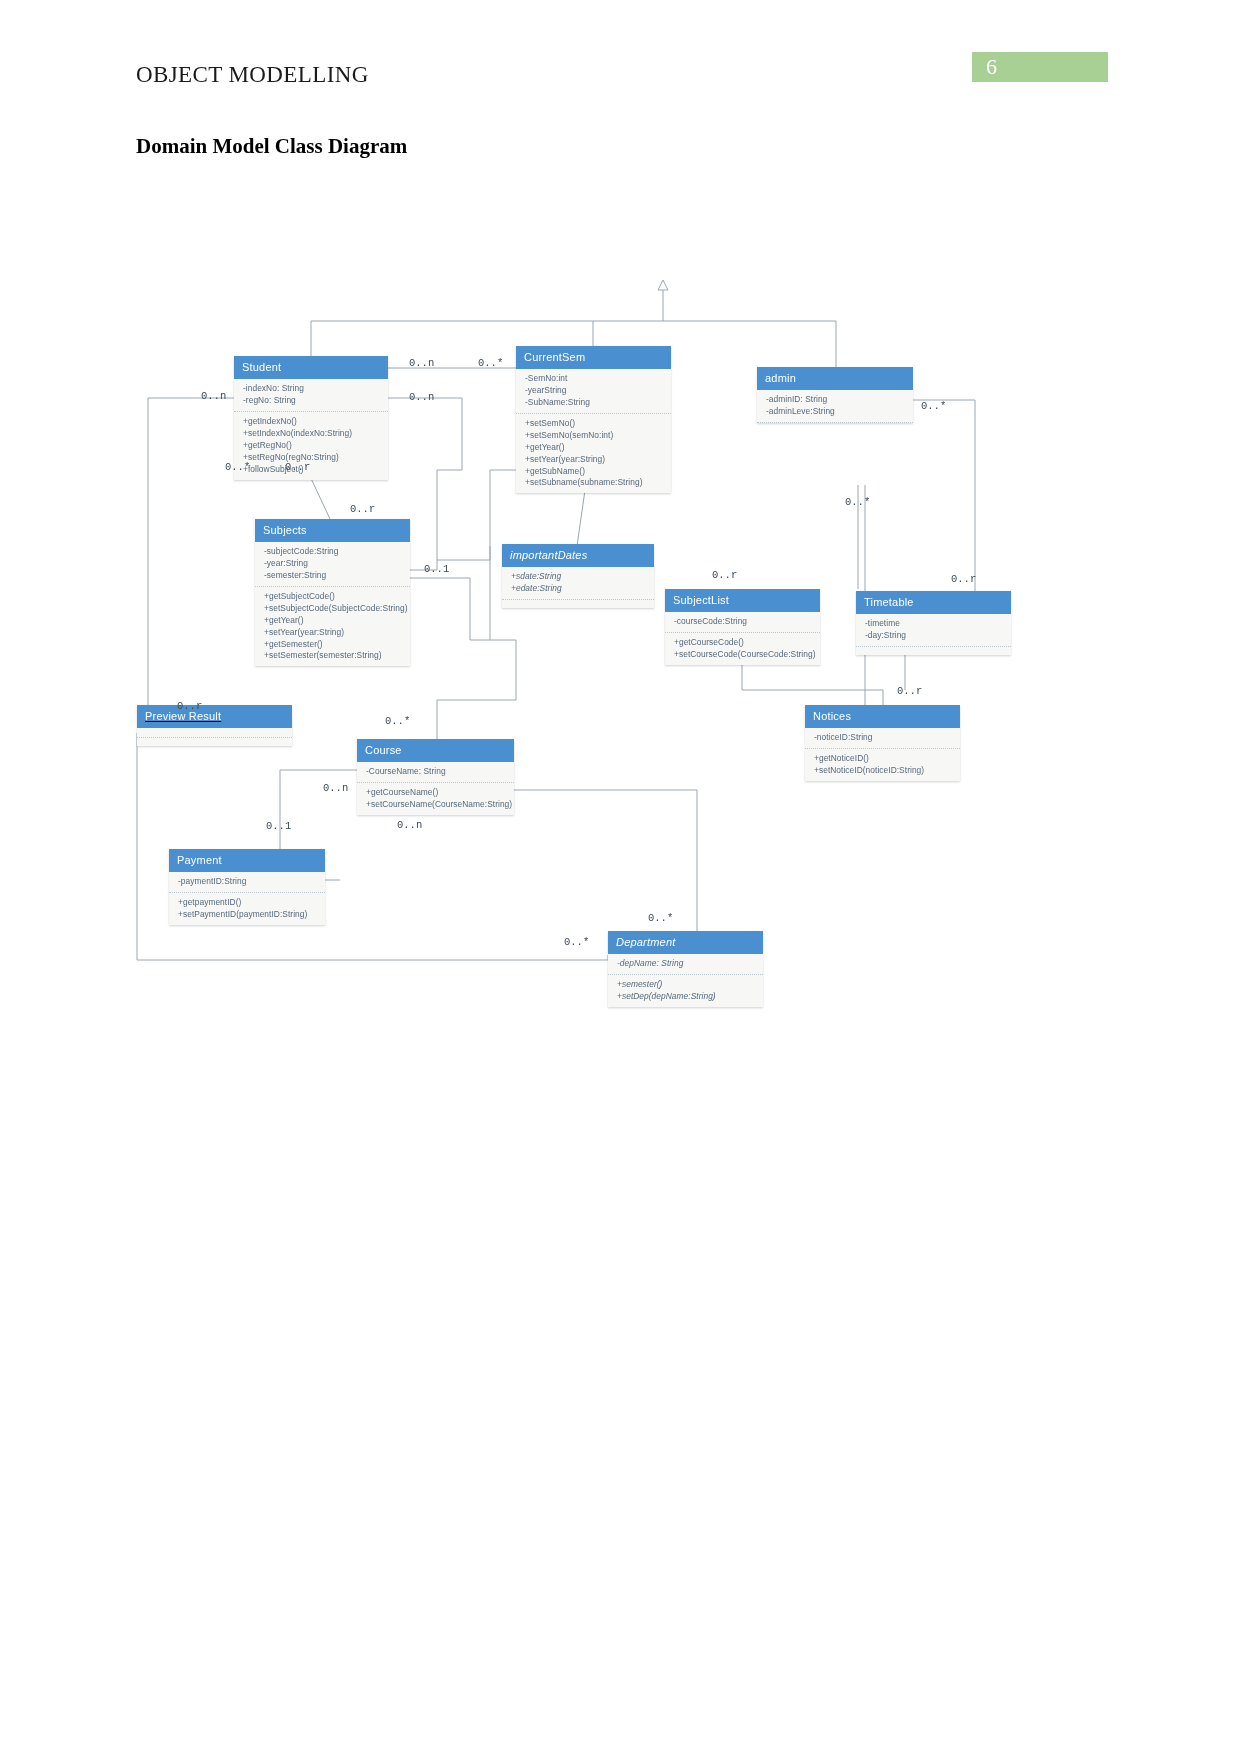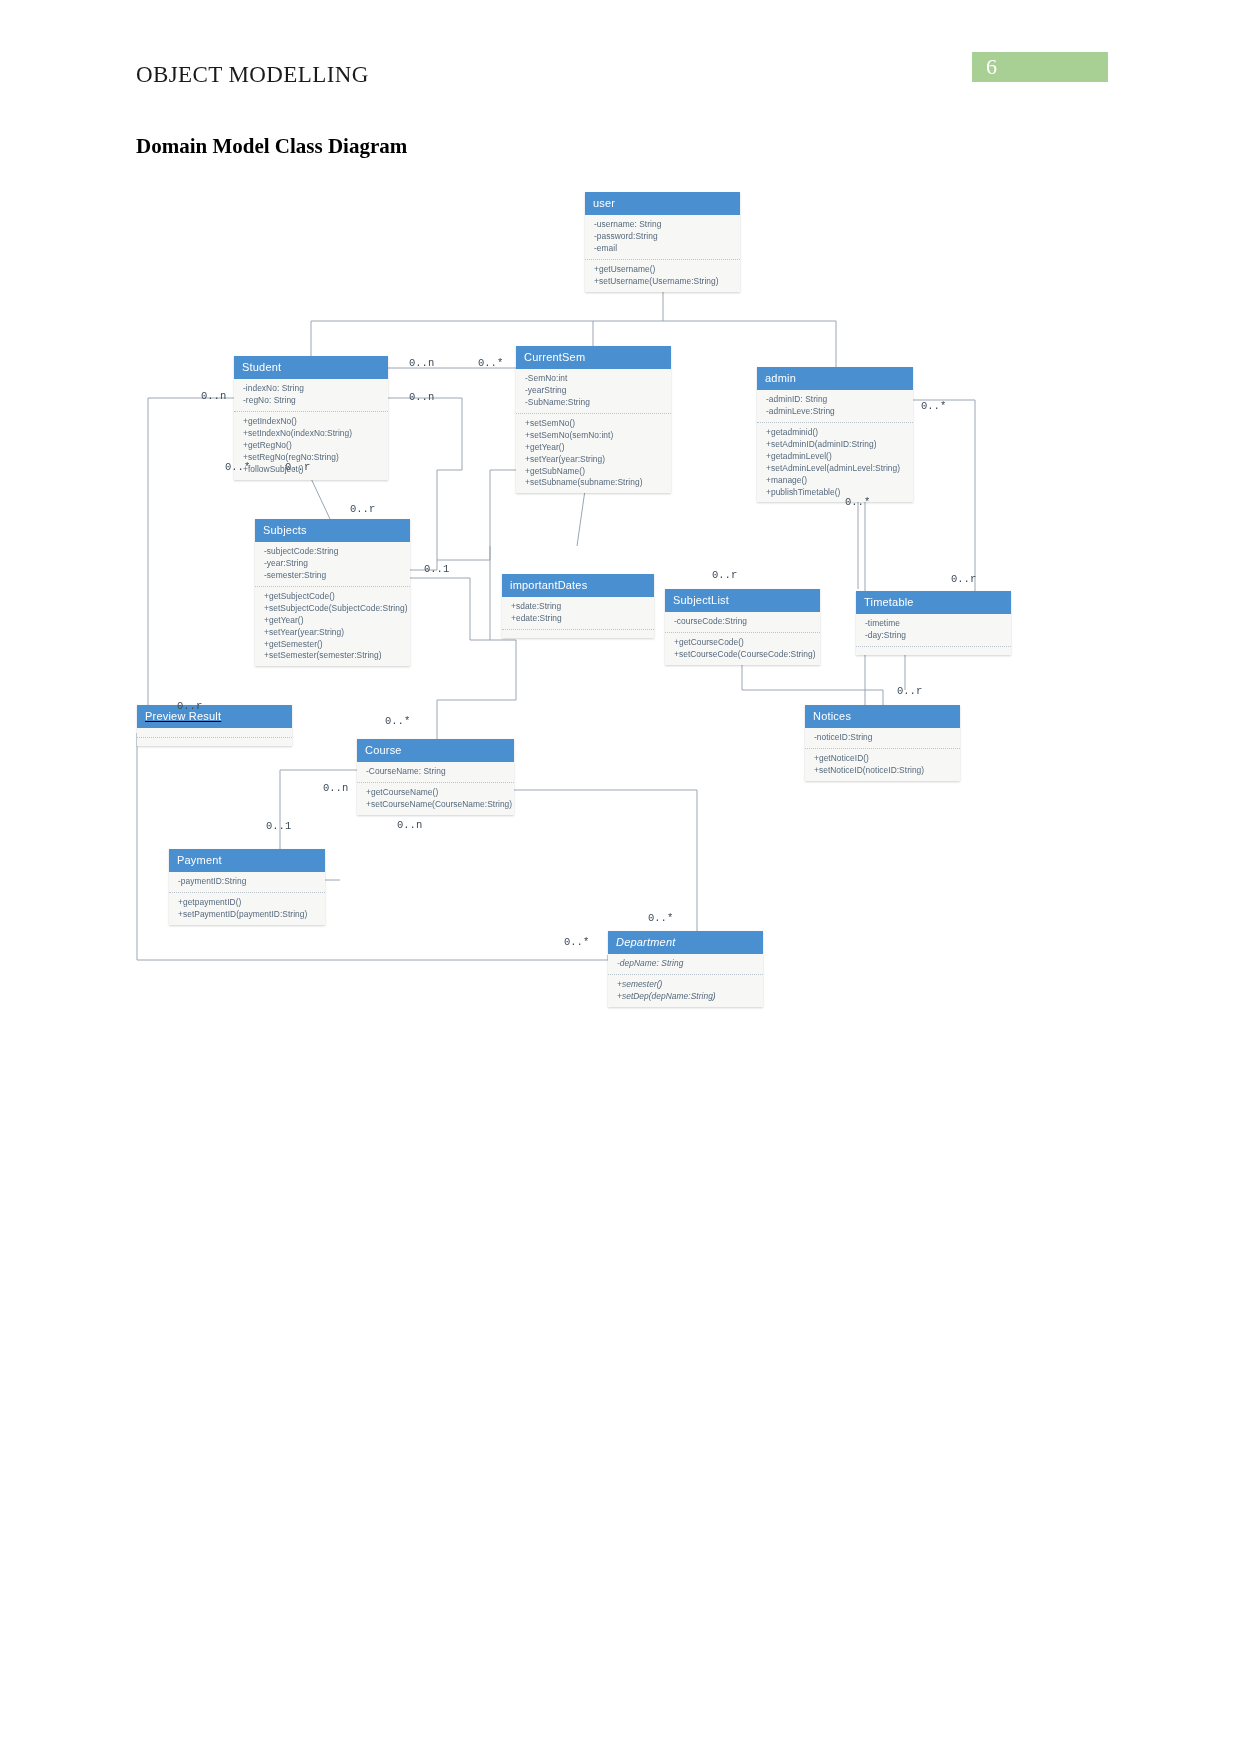--- a/index.html
+++ b/index.html
@@ -173,32 +173,20 @@
 
       <path d="M400 790 L400 815"></path>
 
       <path d="M137 733 L137 960 L608 960"></path>
       <path d="M608 960 L608 955"></path>
 
       <path d="M325 880 L340 880"></path>
     </g>
   </svg>
 
-<div class="uml-class" style="left: 585px; top: 192px; width: 155px;">
-      <div class="title-bar">user</div>
-      <div class="compartment attrs">
-        <div class="member">-username: String</div>
-        <div class="member">-password:String</div>
-        <div class="member">-email</div>
-      </div>
-      <div class="compartment methods">
-        <div class="member">+getUsername()</div>
-        <div class="member">+setUsername(Username:String)</div>
-      </div>
-    </div>
     <div class="uml-class" style="left: 234px; top: 356px; width: 154px;">
       <div class="title-bar">Student</div>
       <div class="compartment attrs">
         <div class="member">-indexNo: String</div>
         <div class="member">-regNo: String</div>
       </div>
       <div class="compartment methods">
         <div class="member">+getIndexNo()</div>
         <div class="member">+setIndexNo(indexNo:String)</div>
         <div class="member">+getRegNo()</div>
@@ -221,46 +209,38 @@
         <div class="member">+getSubName()</div>
         <div class="member">+setSubname(subname:String)</div>
       </div>
     </div>
     <div class="uml-class" style="left: 757px; top: 367px; width: 156px;">
       <div class="title-bar">admin</div>
       <div class="compartment attrs">
         <div class="member">-adminID: String</div>
         <div class="member">-adminLeve:String</div>
       </div>
-      <div class="compartment methods">
-        <div class="member">+getadminid()</div>
-        <div class="member">+setAdminID(adminID:String)</div>
-        <div class="member">+getadminLevel()</div>
-        <div class="member">+setAdminLevel(adminLevel:String)</div>
-        <div class="member">+manage()</div>
-        <div class="member">+publishTimetable()</div>
-      </div>
     </div>
     <div class="uml-class" style="left: 255px; top: 519px; width: 155px;">
       <div class="title-bar">Subjects</div>
       <div class="compartment attrs">
         <div class="member">-subjectCode:String</div>
         <div class="member">-year:String</div>
         <div class="member">-semester:String</div>
       </div>
       <div class="compartment methods">
         <div class="member">+getSubjectCode()</div>
         <div class="member">+setSubjectCode(SubjectCode:String)</div>
         <div class="member">+getYear()</div>
         <div class="member">+setYear(year:String)</div>
         <div class="member">+getSemester()</div>
         <div class="member">+setSemester(semester:String)</div>
       </div>
     </div>
-    <div class="uml-class" style="left: 502px; top: 574px; width: 152px;">
+    <div class="uml-class" style="left: 502px; top: 544px; width: 152px; font-style: italic;">
       <div class="title-bar">importantDates</div>
       <div class="compartment attrs">
         <div class="member">+sdate:String</div>
         <div class="member">+edate:String</div>
       </div>
       <div class="compartment methods" style="min-height: 8px;"></div>
     </div>
     <div class="uml-class" style="left: 665px; top: 589px; width: 155px;">
       <div class="title-bar">SubjectList</div>
       <div class="compartment attrs">

